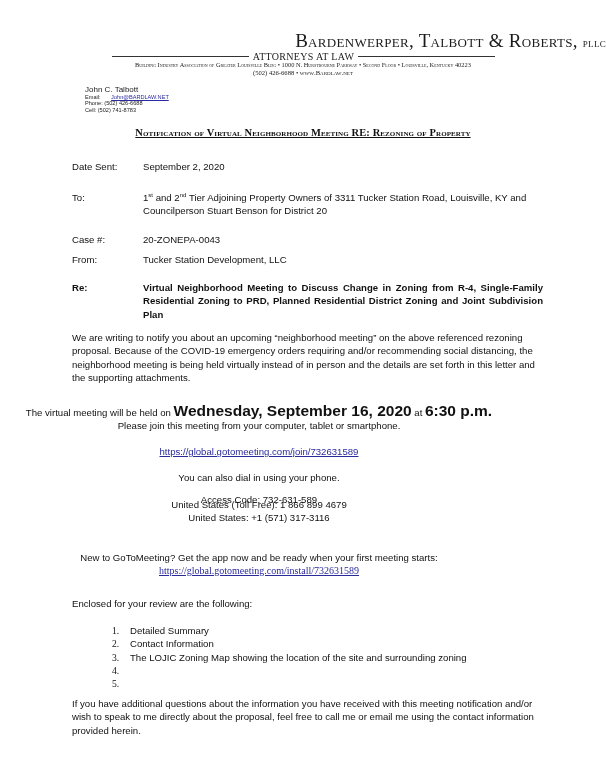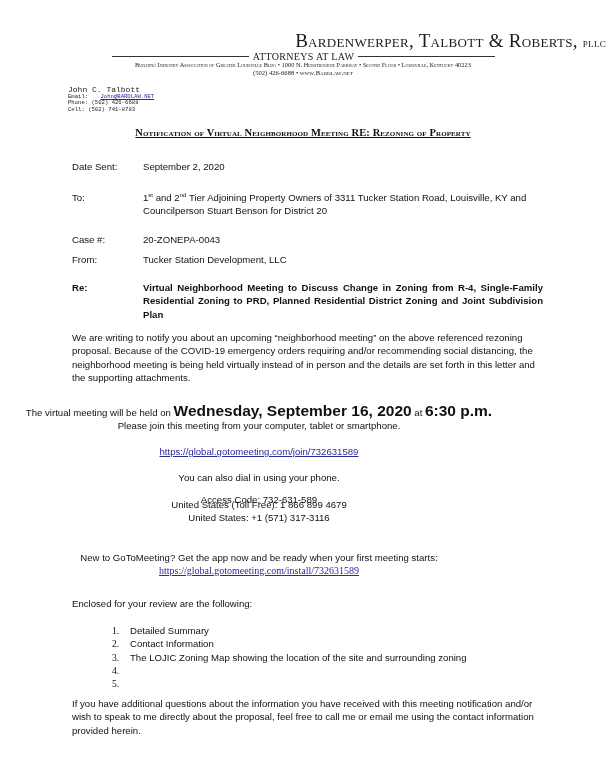--- a/index.html
+++ b/index.html
@@ -24,21 +24,21 @@
       position: absolute; top: 61px; left: 0; width: 606px; text-align: center;
       font-family: "Liberation Serif", serif; font-size: 6.4px; font-variant: small-caps; color: #222;
       white-space: nowrap;
     }
     .addr2 {
       position: absolute; top: 69px; left: 0; width: 606px; text-align: center;
       font-family: "Liberation Serif", serif; font-size: 6.6px; font-variant: small-caps; color: #222;
     }
 
     
-    .sender { position: absolute; top: 85px; left: 68px; font-family: Liberation Mono, monospace; color: #222; }
+    .sender { position: absolute; top: 85px; left: 85px; font-family: Liberation Sans, sans-serif; color: #222; }
     .sender .name { font-size: 8px; line-height: 9px; }
     .sender .line { font-size: 5.6px; line-height: 6.4px; }
     .sender .email-link { color: #2a2aa0; text-decoration: underline; margin-left: 9px; }
 
     
     .title {
       position: absolute; top: 127px; left: 0; width: 606px; text-align: center;
       font-family: Liberation Serif, serif; font-weight: bold; font-size: 10.5px;
       font-variant: small-caps; text-decoration: underline; color: #111; letter-spacing: 0.1px;
     }

